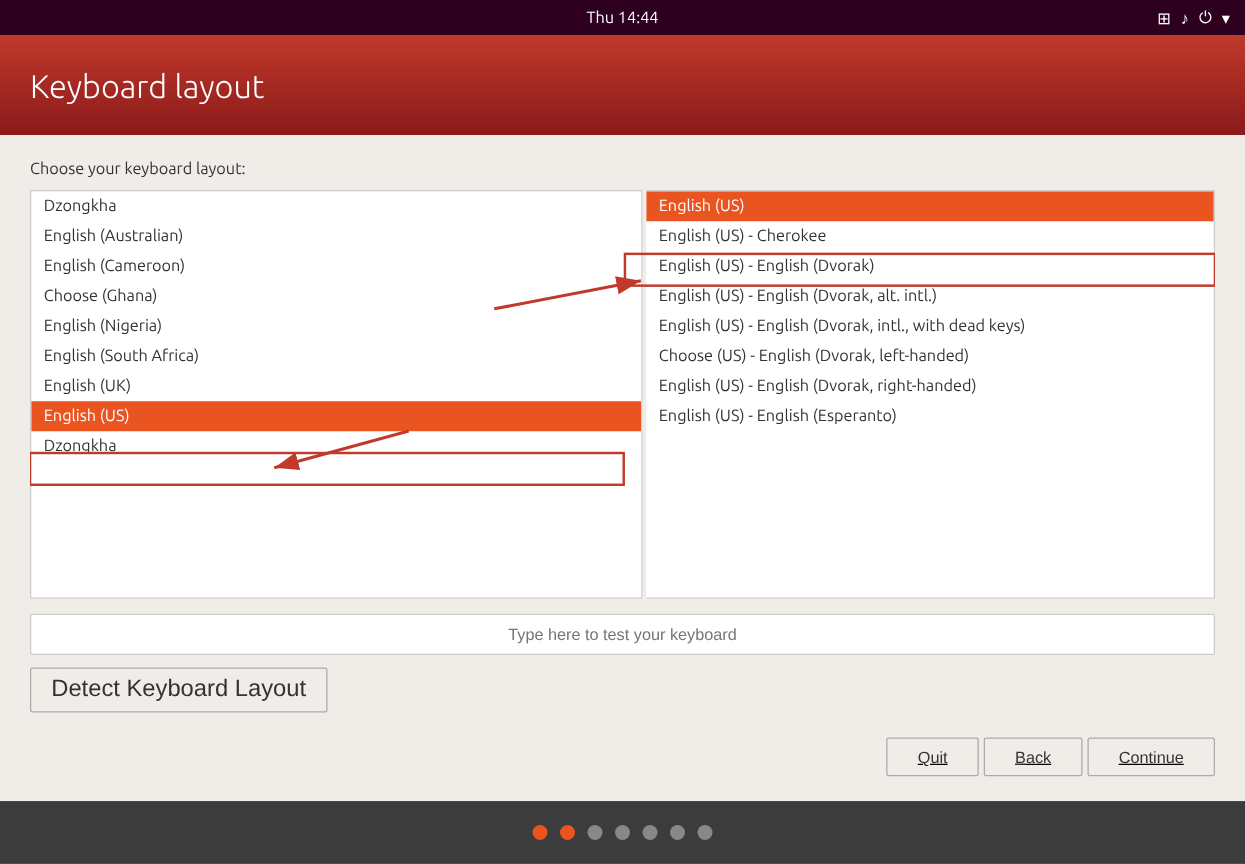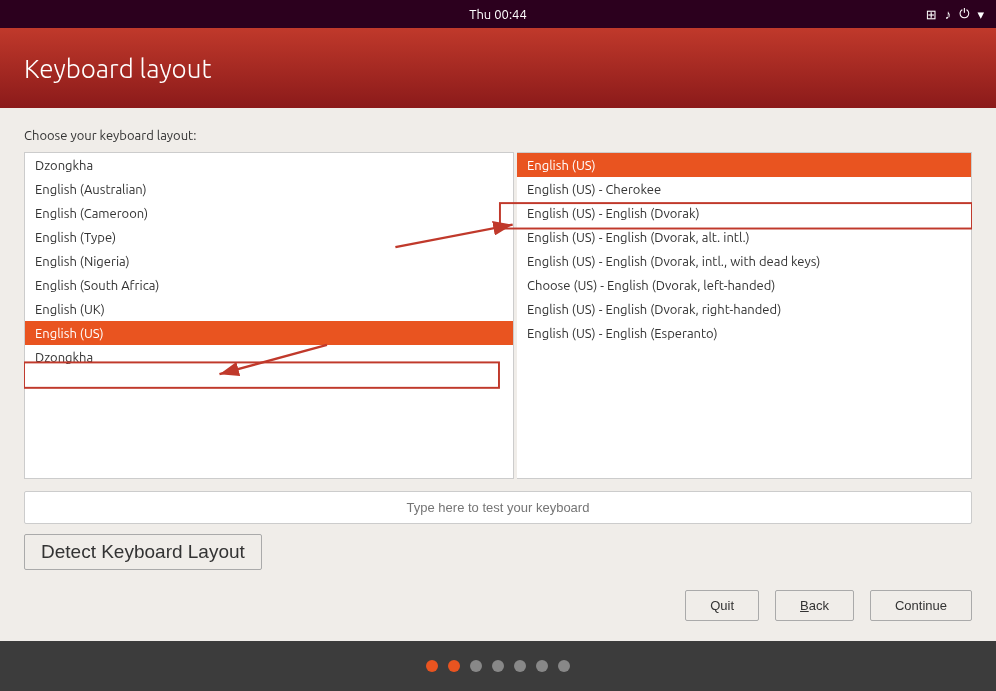--- a/index.html
+++ b/index.html
@@ -149,22 +149,23 @@
       cursor: pointer;
       border-radius: 2px;
       color: #333;
       margin-bottom: 16px;
     }
 
     
     .bottom-buttons {
       display: flex;
       justify-content: flex-end;
-      gap: 16px;
+      gap: 4px;
       margin-top: 4px;
+      text-decoration: underline;
     }
     .btn {
       padding: 7px 24px;
       border: 1px solid #aaa;
       background: #f0ede9;
       font-size: 13px;
       cursor: pointer;
       border-radius: 2px;
       color: #333;
     }
@@ -192,21 +193,21 @@
       background: #e95420;
     }
     .dot.active2 {
       background: #e95420;
     }
   </style>
 </head>
 <body>
 
 <div class="topbar">
-  <span class="topbar-time">Thu 00:44</span>
+  <span class="topbar-time">Thu 14:44</span>
   <div class="topbar-icons">
     <span>⊞</span>
     <span>♪</span>
     <span>⏻</span>
     <span>▾</span>
   </div>
 </div>
 
 <div class="window-area">
 
@@ -216,21 +217,21 @@
 
   <div class="content">
     <div class="subtitle">Choose your keyboard layout:</div>
 
     <div class="lists-area">
 
       <div class="left-list">
         <div class="list-item">Dzongkha</div>
         <div class="list-item">English (Australian)</div>
         <div class="list-item">English (Cameroon)</div>
-        <div class="list-item">English (Type)</div>
+        <div class="list-item">Choose (Ghana)</div>
         <div class="list-item">English (Nigeria)</div>
         <div class="list-item">English (South Africa)</div>
         <div class="list-item">English (UK)</div>
         <div class="list-item selected">English (US)</div>
         <div class="list-item">Dzongkha</div>
       </div>
 
       <div class="right-list">
         <div class="list-item selected">English (US)</div>
         <div class="list-item">English (US) - Cherokee</div>

